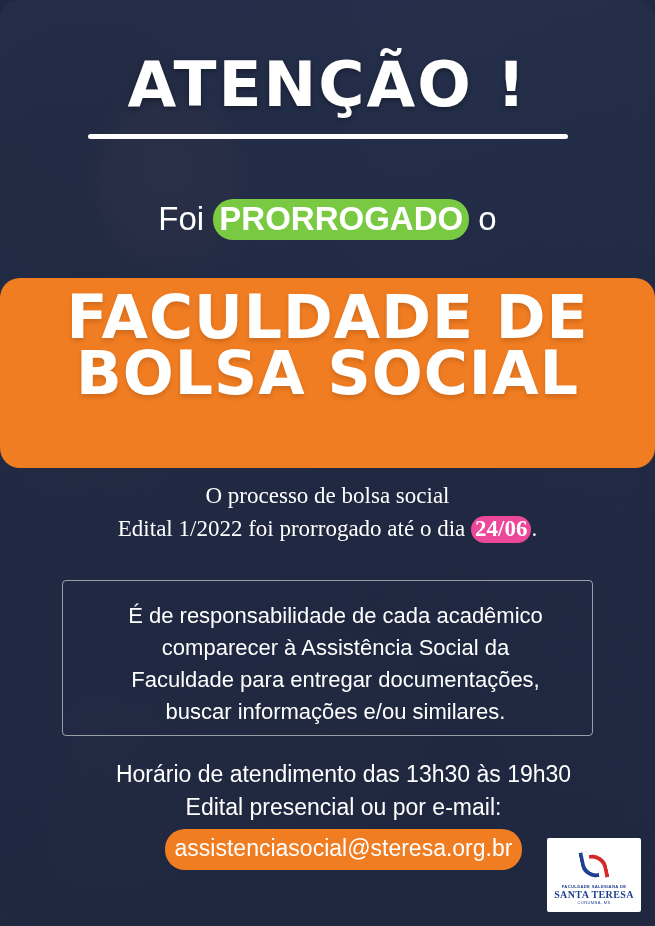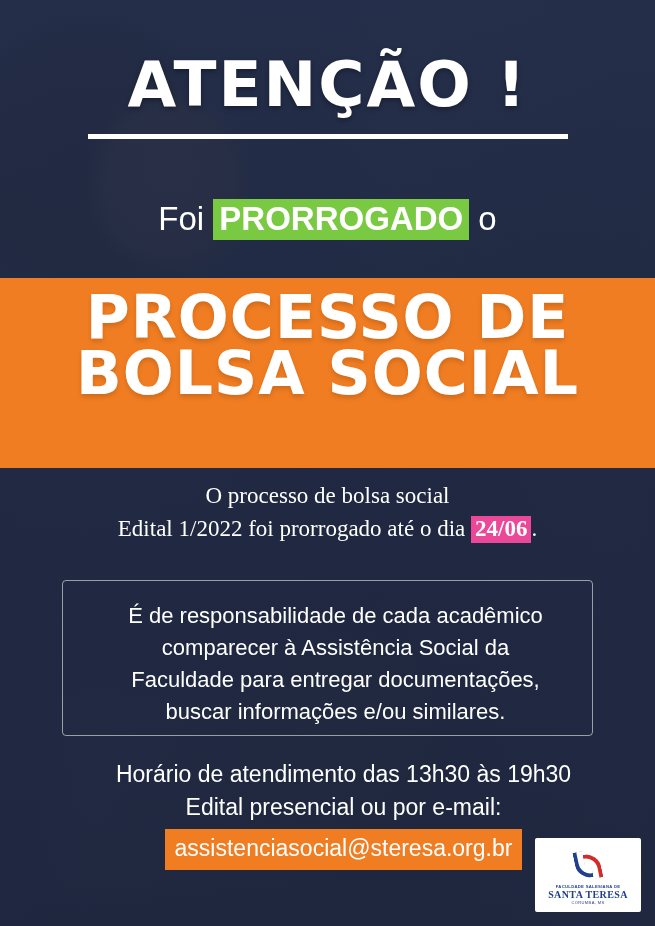--- a/index.html
+++ b/index.html
@@ -1,15 +1,15 @@
 <!DOCTYPE html>
 <html><head>
 <meta charset="utf-8">
 <style>
-  * { box-sizing: border-box; }
+  * { box-sizing: border-box; border-radius: 20px; }
   html, body {
     margin: 0;
     padding: 0;
     background: #20293f;
   }
   body {
     width: 655px;
     height: 926px;
     position: relative;
     overflow: hidden;
@@ -219,21 +219,21 @@
     font-size: 23px;
     padding: 3px 10px 5px 10px;
     font-family: "Liberation Sans", sans-serif;
   }
 
   
   .logo {
     position: absolute;
     right: 14px;
     bottom: 14px;
-    width: 106px;
+    width: 94px;
     height: 74px;
     background: #ffffff;
     border-radius: 2px;
     display: flex;
     flex-direction: column;
     align-items: center;
     justify-content: center;
     padding-top: 4px;
   }
   .logo-mark {
@@ -302,21 +302,21 @@
 
   <div class="title-att">ATENÇÃO !</div>
   <div class="title-underline"></div>
 
   <div class="sub-line">
     <span>Foi </span><span class="hl-green">PRORROGADO</span><span> o</span>
   </div>
 
   <div class="orange-band"></div>
   <div class="band-text">
-    <span>PROCESSO DE</span>
+    <span>FACULDADE DE</span>
     <span>BOLSA SOCIAL</span>
   </div>
 
   <div class="para1">
     <div>O processo de bolsa social</div>
     <div><span>Edital 1/2022 foi prorrogado até o dia </span><span class="hl-pink">24/06</span><span>.</span></div>
   </div>
 
   <div class="box"></div>
   <div class="box-text">

